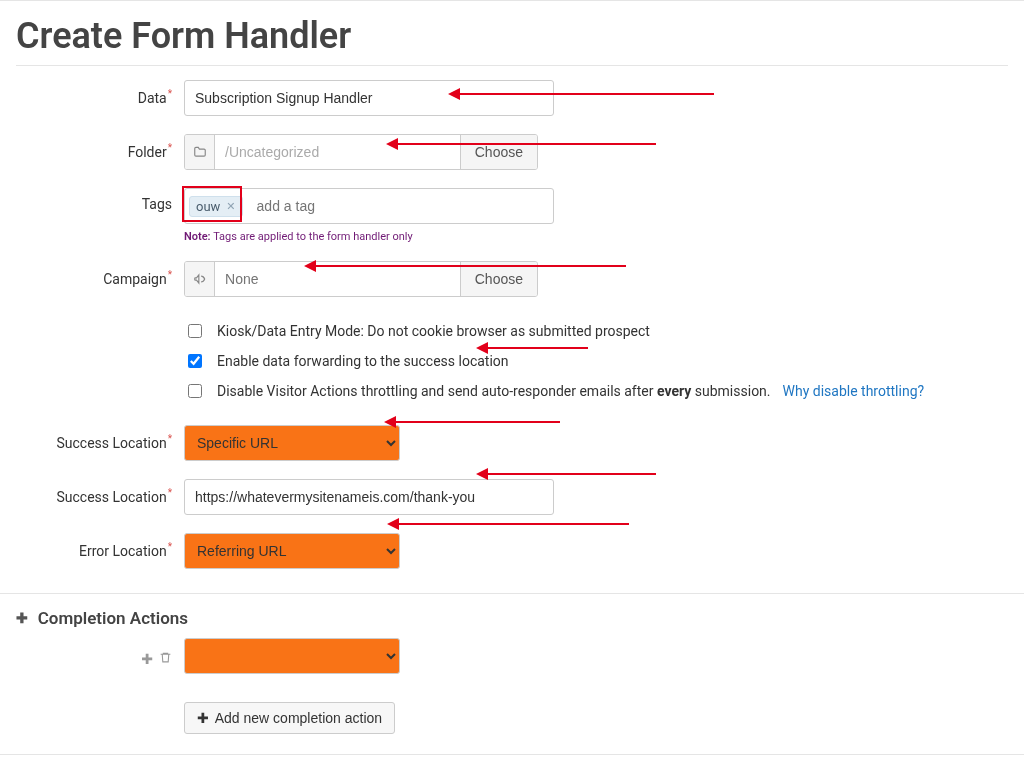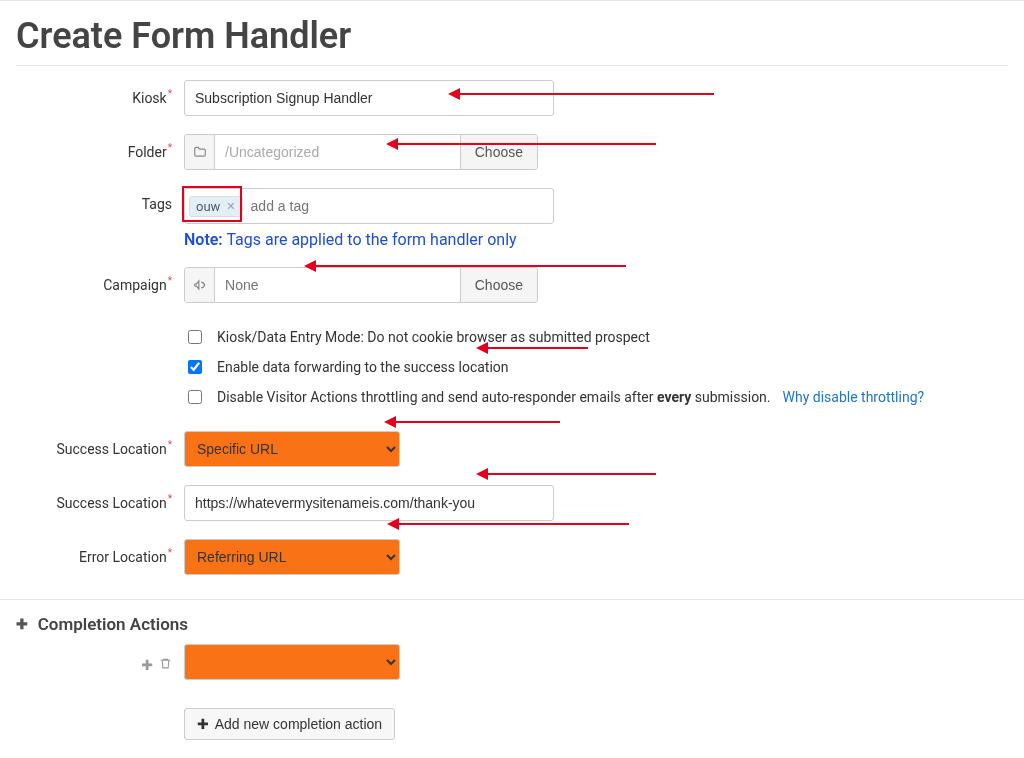--- a/index.html
+++ b/index.html
@@ -93,21 +93,21 @@
     cursor: pointer;
   }
   .tag-box {
     border: 1px solid #ccc;
     border-radius: 3px;
     width: 370px;
     height: 36px;
     padding: 3px 4px;
     display: flex;
     align-items: center;
-    gap: 6px;
+    gap: 12px;
   }
   .tag-chip {
     background: #e4eef5;
     border: 1px solid #cfe0ec;
     border-radius: 3px;
     padding: 2px 6px;
     font-size: 13px;
     color: #4a5d6d;
     display: inline-flex;
     align-items: center;
@@ -126,22 +126,22 @@
     flex: 1;
   }
   .tag-highlight {
     position: absolute;
     border: 2px solid #e2001a;
     width: 60px;
     height: 36px;
     pointer-events: none;
   }
   .note {
-    font-size: 16px;
-    color: #1d4ed8;
+    font-size: 11px;
+    color: #701a75;
     margin-top: 6px;
   }
   .note b { font-weight: 600; }
   .select {
     height: 36px;
     border: 1px solid #ccc;
     border-radius: 3px;
     padding: 6px 8px;
     font-size: 14px;
     color: #333;
@@ -233,21 +233,21 @@
   .placeholder { color: #aaa; }
 </style>
 </head>
 <body>
 
 <div class="page">
   <h1 class="page-title">Create Form Handler</h1>
   <hr class="title-rule">
 
   <div class="form-row">
-    <div class="form-label req">Kiosk</div>
+    <div class="form-label req">Data</div>
     <div class="form-control-wrap">
       <input type="text" class="text-input wide" value="Subscription Signup Handler" style="">
     </div>
   </div>
 
   <div class="form-row">
     <div class="form-label req">Folder</div>
     <div class="form-control-wrap">
       <div class="with-addon" style="width:354px;">
         <div class="addon">

